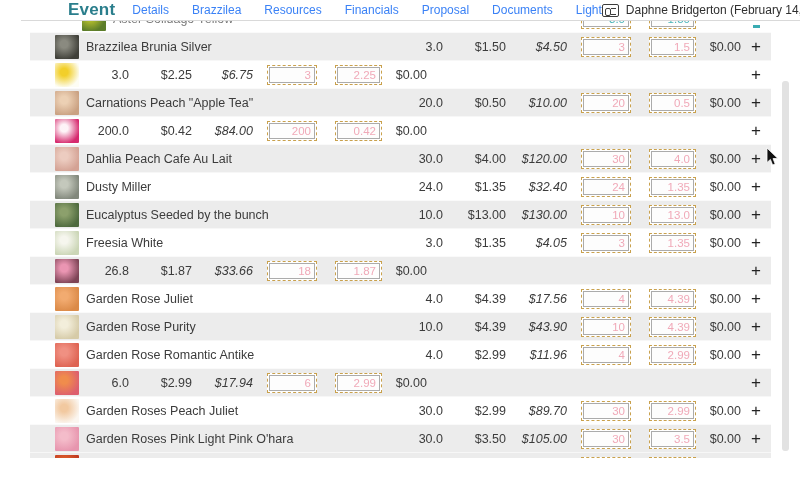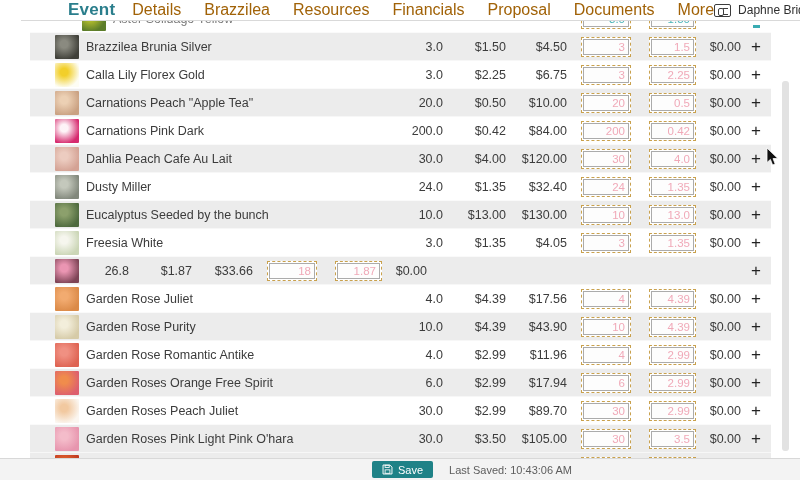--- a/index.html
+++ b/index.html
@@ -11,21 +11,21 @@
   header.topnav {
     position:absolute; top:0; left:0; width:800px; height:21px;
     background:#fff; border-bottom:1px solid #d9d9d9;
     display:flex; align-items:center; z-index:5;margin-left:21px;
   }
   .hamburger { width:18px; height:12px; margin-left:30px; display:flex;
                flex-direction:column; justify-content:space-between; cursor:pointer; }
   .hamburger span { display:block; height:2.5px; background:#1a1a1a; border-radius:1px; }
   .brand { color:#2a7e8c; font-size:17px; font-weight:700; margin-left:17px; letter-spacing:.2px; }
   nav.links { display:flex; gap:23px; margin-left:17px; }
-  nav.links a { font-size:16px; color:#a16207; text-decoration:none; cursor:pointer; }
+  nav.links a { font-size:12px; color:#3b82f6; text-decoration:none; cursor:pointer; }
   .nav-right { margin-left:auto; display:flex; align-items:center; gap:7px; margin-right:8px; }
   .idcard { width:17px; height:13px; border:1.3px solid #3c3c3c; border-radius:2px;
             position:relative; background:#fff; }
   .idcard::before { content:""; position:absolute; left:2.5px; top:3px; width:4px; height:6px;
             border:1px solid #3c3c3c; border-radius:2px; }
   .idcard::after { content:""; position:absolute; right:2px; top:3.5px; width:5px; height:5px;
             border-top:1.2px solid #3c3c3c; border-bottom:1.2px solid #3c3c3c; }
   .event-label { font-size:12px; color:#2f2f2f; max-width:175px; white-space:nowrap;
                  overflow:hidden; }
   .person { width:22px; height:19px; margin-right:4px; }
@@ -41,21 +41,21 @@
   .thumb { width:24px; height:24px; margin-left:25px; flex:0 0 24px; border-radius:1px; }
   .row.partial .thumb { margin-left:52px; }
   .partial-marks { position:absolute; left:60px; top:18px; width:16px; height:6px;
                    overflow:hidden; color:#8a8a8a; font-size:11px; }
   .name { flex:1 1 auto; margin-left:7px; font-size:12.5px; color:#3c3c3c;
           white-space:nowrap; overflow:hidden; }
   .name.struck { text-decoration:line-through; color:#7a7a7a; }
   .num { font-size:12.5px; color:#3c3c3c; text-align:right; white-space:nowrap; }
   .c-qty   { width:50px; }
   .c-price { width:63px; }
-  .c-total { width:61px; }
+  .c-total { width:61px;font-style:italic; }
   .inp { width:50px; height:20px; margin-left:14px; border:1px dashed #c9a14d;
          background:#fff; padding:1px; display:flex; flex:0 0 auto; }
   .inp.second { width:47px; margin-left:18px; }
   .inp input { flex:1; min-width:0; border:1px solid #ababab; background:#fdfdfd;
                text-align:right; font-size:11.5px; color:#f0a9b8; padding:0 3px;
                font-family:"Liberation Sans", sans-serif; outline:none; }
   .row.partial .inp input { color:#49b4b8; }
   .c-zero { width:45px; }
   .plus { margin-left:auto; width:30px; text-align:center; font-size:17px; color:#222;
           cursor:pointer; background:none; border:none; line-height:1;
@@ -94,21 +94,21 @@
         <span></span>
     </div>
     <div class="brand">Event</div>
     <nav class="links">
       <a>Details</a>
       <a>Brazzilea</a>
       <a>Resources</a>
       <a>Financials</a>
       <a>Proposal</a>
       <a>Documents</a>
-      <a>More</a>
+      <a>Light</a>
     </nav>
     <div class="nav-right">
       <span class="idcard"></span>
       <span class="event-label">Daphne Bridgerton (February 14, 2...</span>
       <svg class="person" viewBox="0 0 24 22">
         <circle cx="12" cy="7" r="4.6" fill="none" stroke="#2f2f2f" stroke-width="1.7"></circle>
         <path d="M3.5 21 C4 15.5 8 13.5 12 13.5 C16 13.5 20 15.5 20.5 21" fill="none" stroke="#2f2f2f" stroke-width="1.7"></path>
       </svg>
     </div>
   </header>
@@ -146,21 +146,20 @@
     </span>
     <span class="inp second">
       <input value="1.5" style="">
     </span>
     <div class="num c-zero">$0.00</div>
     <button class="plus">+</button>
   </div>
 
   <div class="row">
     <div class="thumb" style="background: radial-gradient(circle at 38% 38%, rgb(242, 207, 42) 18%, rgb(253, 253, 244) 75%);"></div>
-    <div class="name">Calla Lily Florex Gold</div>
     <div class="num c-qty">3.0</div>
     <div class="num c-price">$2.25</div>
     <div class="num c-total">$6.75</div>
     <span class="inp">
       <input value="3" style="">
     </span>
     <span class="inp second">
       <input value="2.25" style="">
     </span>
     <div class="num c-zero">$0.00</div>
@@ -178,21 +177,20 @@
     </span>
     <span class="inp second">
       <input value="0.5" style="">
     </span>
     <div class="num c-zero">$0.00</div>
     <button class="plus">+</button>
   </div>
 
   <div class="row">
     <div class="thumb" style="background: radial-gradient(circle at 38% 38%, rgba(232, 66, 128, 0.063) 18%, rgb(214, 42, 110) 75%);"></div>
-    <div class="name">Carnations Pink Dark</div>
     <div class="num c-qty">200.0</div>
     <div class="num c-price">$0.42</div>
     <div class="num c-total">$84.00</div>
     <span class="inp">
       <input value="200" style="">
     </span>
     <span class="inp second">
       <input value="0.42" style="">
     </span>
     <div class="num c-zero">$0.00</div>
@@ -321,21 +319,20 @@
     </span>
     <span class="inp second">
       <input value="2.99" style="">
     </span>
     <div class="num c-zero">$0.00</div>
     <button class="plus">+</button>
   </div>
 
   <div class="row alt">
     <div class="thumb" style="background: radial-gradient(circle at 38% 38%, rgb(240, 140, 76) 18%, rgb(221, 95, 110) 75%);"></div>
-    <div class="name">Garden Roses Orange Free Spirit</div>
     <div class="num c-qty">6.0</div>
     <div class="num c-price">$2.99</div>
     <div class="num c-total">$17.94</div>
     <span class="inp">
       <input value="6" style="">
     </span>
     <span class="inp second">
       <input value="2.99" style="">
     </span>
     <div class="num c-zero">$0.00</div>
@@ -388,25 +385,14 @@
       </div>
     </div>
 
     <div class="scroll-thumb"></div>
 
     <svg class="cursor" width="14" height="20" viewBox="0 0 14 20">
       <path d="M1 1 L1 15.5 L4.4 12.4 L6.6 18 L9.2 17 L7 11.6 L11.8 11.4 Z" fill="#111" stroke="#fff" stroke-width="0.8"></path>
     </svg>
   </div>
 
-  <footer class="savebar">
-    <button class="save-btn">
-      <svg width="11" height="11" viewBox="0 0 16 16">
-        <path d="M1.5 1.5 h10 l3 3 v10 h-13 z" fill="none" stroke="#fff" stroke-width="1.4"></path>
-        <rect x="4.5" y="8.5" width="7" height="5" fill="none" stroke="#fff" stroke-width="1.2"></rect>
-        <rect x="4.5" y="1.8" width="6" height="3.4" fill="none" stroke="#fff" stroke-width="1.2"></rect>
-      </svg>
-      <span>Save</span>
-    </button>
-    <span class="last-saved">Last Saved: 10:43:06 AM</span>
-  </footer>
 
 </div>
 
 </body></html>

